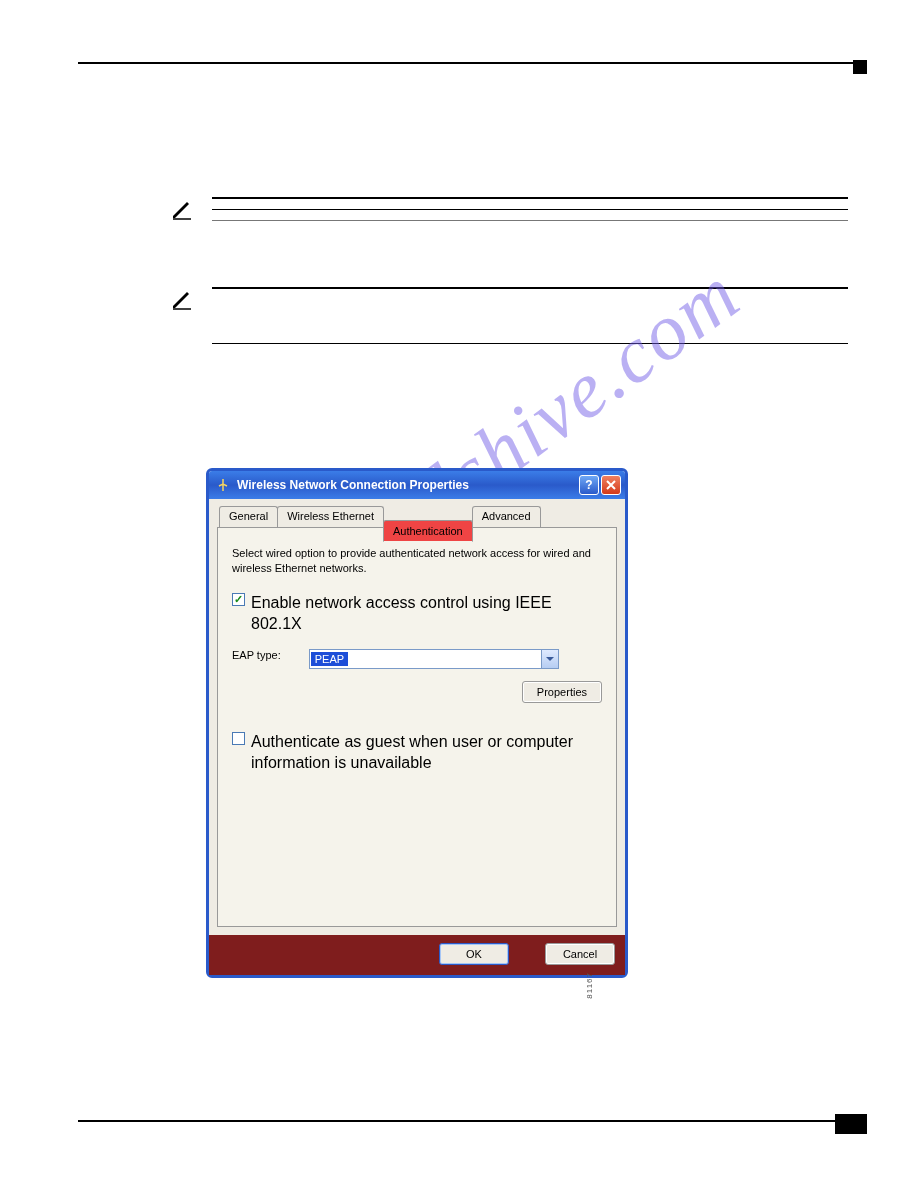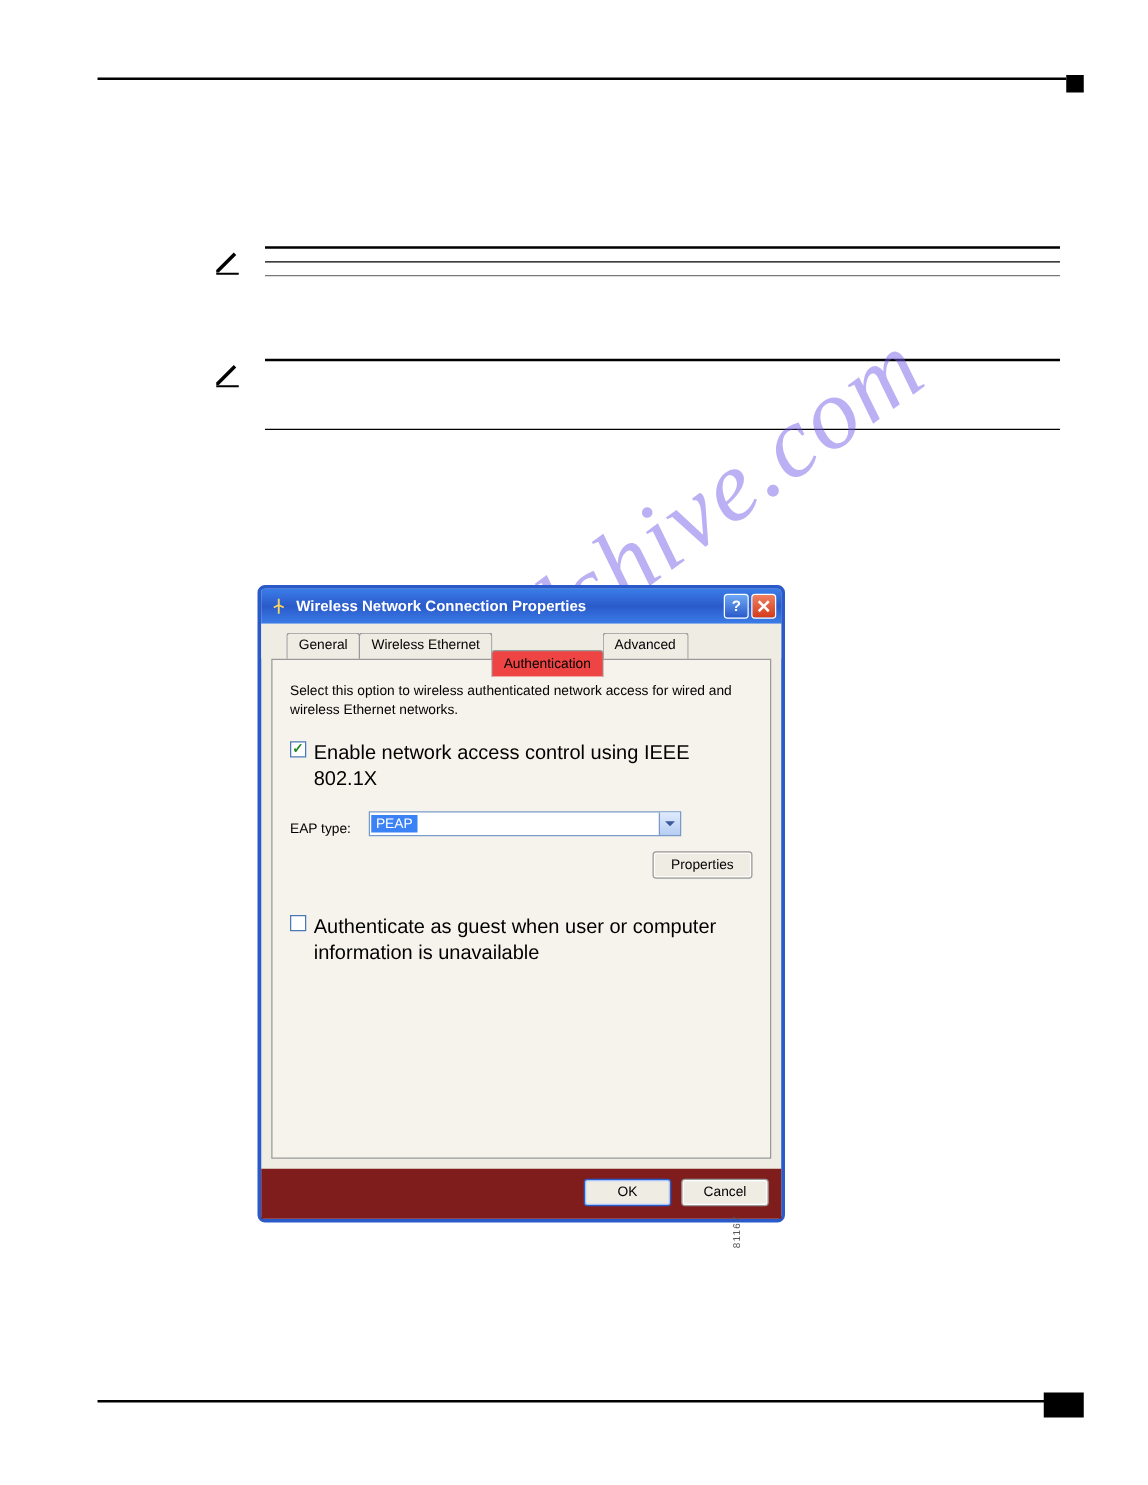--- a/index.html
+++ b/index.html
@@ -21,36 +21,36 @@
   .gap { height: 50px; }
   .figure-wrap { position: absolute; left: 128px; top: 406px; width: 370px; }
   
   .dialog { width: 422px; border: 3px solid #2a5aca; border-radius: 6px; background: #efece4; font-family: Tahoma, Arial, sans-serif; font-size: 11px; box-shadow: 0 0 0 0 rgba(0,0,0,0); }
   .titlebar { background: linear-gradient(to bottom, #3b7de8 0%, #2a5aca 50%, #3b7de8 100%); height: 28px; display: flex; align-items: center; padding: 0 4px 0 6px; color: #fff; border-top-left-radius: 3px; border-top-right-radius: 3px; }
   .titlebar-icon { width: 16px; height: 16px; margin-right: 6px; display: flex; align-items: center; justify-content: center; }
   .titlebar-text { flex: 1; font-weight: bold; font-size: 12px; }
   .titlebar-btn { width: 20px; height: 20px; margin-left: 2px; border-radius: 3px; display: flex; align-items: center; justify-content: center; font-weight: bold; font-size: 12px; border: 1px solid #fff; }
   .help-btn { background: linear-gradient(to bottom, #6fa8f5, #2a5aca); color: #fff; }
   .close-btn { background: linear-gradient(to bottom, #f08060, #d43a1a); color: #fff; }
-  .tabstrip { background: #efece4; padding: 6px 6px 0 20px; display: flex; gap: 0; border-bottom: none; }
+  .tabstrip { background: #efece4; padding: 6px 6px 0 10px; display: flex; gap: 0; border-bottom: none; }
   .tab { padding: 3px 9px; border: 1px solid #999; border-bottom: none; background: #efece4; font-size: 11px; border-top-left-radius: 3px; border-top-right-radius: 3px; margin-right: -1px; position: relative; top: 1px; }
   .tab.active { background: #ef4444; z-index: 2; border-bottom: 1px solid #f5f3eb; top: 15px; padding-top: 4px; padding-bottom: 4px; }
   .tab-body { margin: 0 8px 8px 8px; border: 1px solid #999; background: #f5f3eb; padding: 18px 14px 12px 14px; min-height: 400px; position: relative; }
   .descr { font-size: 11px; line-height: 1.35; margin-bottom: 16px; }
   .check-row { display: flex; align-items: flex-start; gap: 6px; margin-bottom: 14px; font-size: 16px; line-height: 1.35; }
   .checkbox { width: 13px; height: 13px; border: 1px solid #4a7ab5; background: #fff; display: flex; align-items: center; justify-content: center; flex-shrink: 0; margin-top: 1px; }
   .checkbox.checked::after { content: "✓"; color: #1a8a1a; font-size: 11px; font-weight: bold; line-height: 1; }
-  .eap-row { display: flex; align-items: flex-end; gap: 14px; margin-bottom: 12px; }
+  .eap-row { display: flex; align-items: flex-start; gap: 28px; margin-bottom: 12px; }
   .eap-label { font-size: 11px; }
   .dropdown { flex: 0 0 250px; height: 20px; border: 1px solid #7a9ac8; background: #fff; display: flex; align-items: center; position: relative; }
-  .dropdown-sel { background: #3b82f6; color: #fff; padding: 1px 4px; font-size: 11px; margin: 1px; }
+  .dropdown-sel { background: #1d4ed8; color: #fff; padding: 1px 4px; font-size: 11px; margin: 1px; }
   .dropdown-arrow { position: absolute; right: 0; top: 0; bottom: 0; width: 17px; background: linear-gradient(to bottom,#dfeaff,#b6cdf2); border-left: 1px solid #7a9ac8; display: flex; align-items: center; justify-content: center; }
   .dropdown-arrow::after { content: ""; border-left: 4px solid transparent; border-right: 4px solid transparent; border-top: 4px solid #3a5a9a; }
   .props-row { display: flex; justify-content: flex-end; margin-bottom: 28px; }
-  .btn { padding: 2px 14px; border: 1px solid #999; background: #efece4; font-size: 11px; border-radius: 3px; box-shadow: inset 0 0 0 1px #fff; min-height: 22px; display: flex; align-items: center; justify-content: center; }
+  .btn { padding: 2px 14px; border: 1px solid #999; background: #efece4; font-size: 11px; border-radius: 3px; box-shadow: inset 0 0 0 1px #fff; min-height: 22px; display: flex; align-items: center; justify-content: center; margin-left: 28px; }
   .dialog-buttons { display: flex; justify-content: flex-end; gap: 8px; padding: 8px 10px 10px 10px; background: #7f1d1d; }
   .btn.wide { min-width: 70px; text-align: center; }
   .btn.primary { border: 1px solid #2a5aca; box-shadow: inset 0 0 0 1px #a6c6f5; }
   .fig-num { position: absolute; right: -18px; bottom: 6px; font-size: 8px; color: #555; transform: rotate(-90deg); transform-origin: right bottom; letter-spacing: 1px; }
   .check-text { flex: 1; }
 </style>
 </head>
 <body>
 
 <div class="page">
@@ -107,21 +107,21 @@
             </svg>
         </div>
       </div>
       <div class="tabstrip">
         <div class="tab">General</div>
         <div class="tab">Wireless Ethernet</div>
         <div class="tab active">Authentication</div>
         <div class="tab">Advanced</div>
       </div>
       <div class="tab-body">
-        <div class="descr">Select this option to wireless authenticated network access for wired and wireless Ethernet networks.</div>
+        <div class="descr">Select wired option to provide authenticated network access for wired and wireless Ethernet networks.</div>
 
         <div class="check-row">
           <div class="checkbox checked"></div>
           <div class="check-text">Enable network access control using IEEE 802.1X</div>
         </div>
 
         <div class="eap-row">
           <div class="eap-label">EAP type:</div>
           <div class="dropdown">
             <span class="dropdown-sel">PEAP</span>

